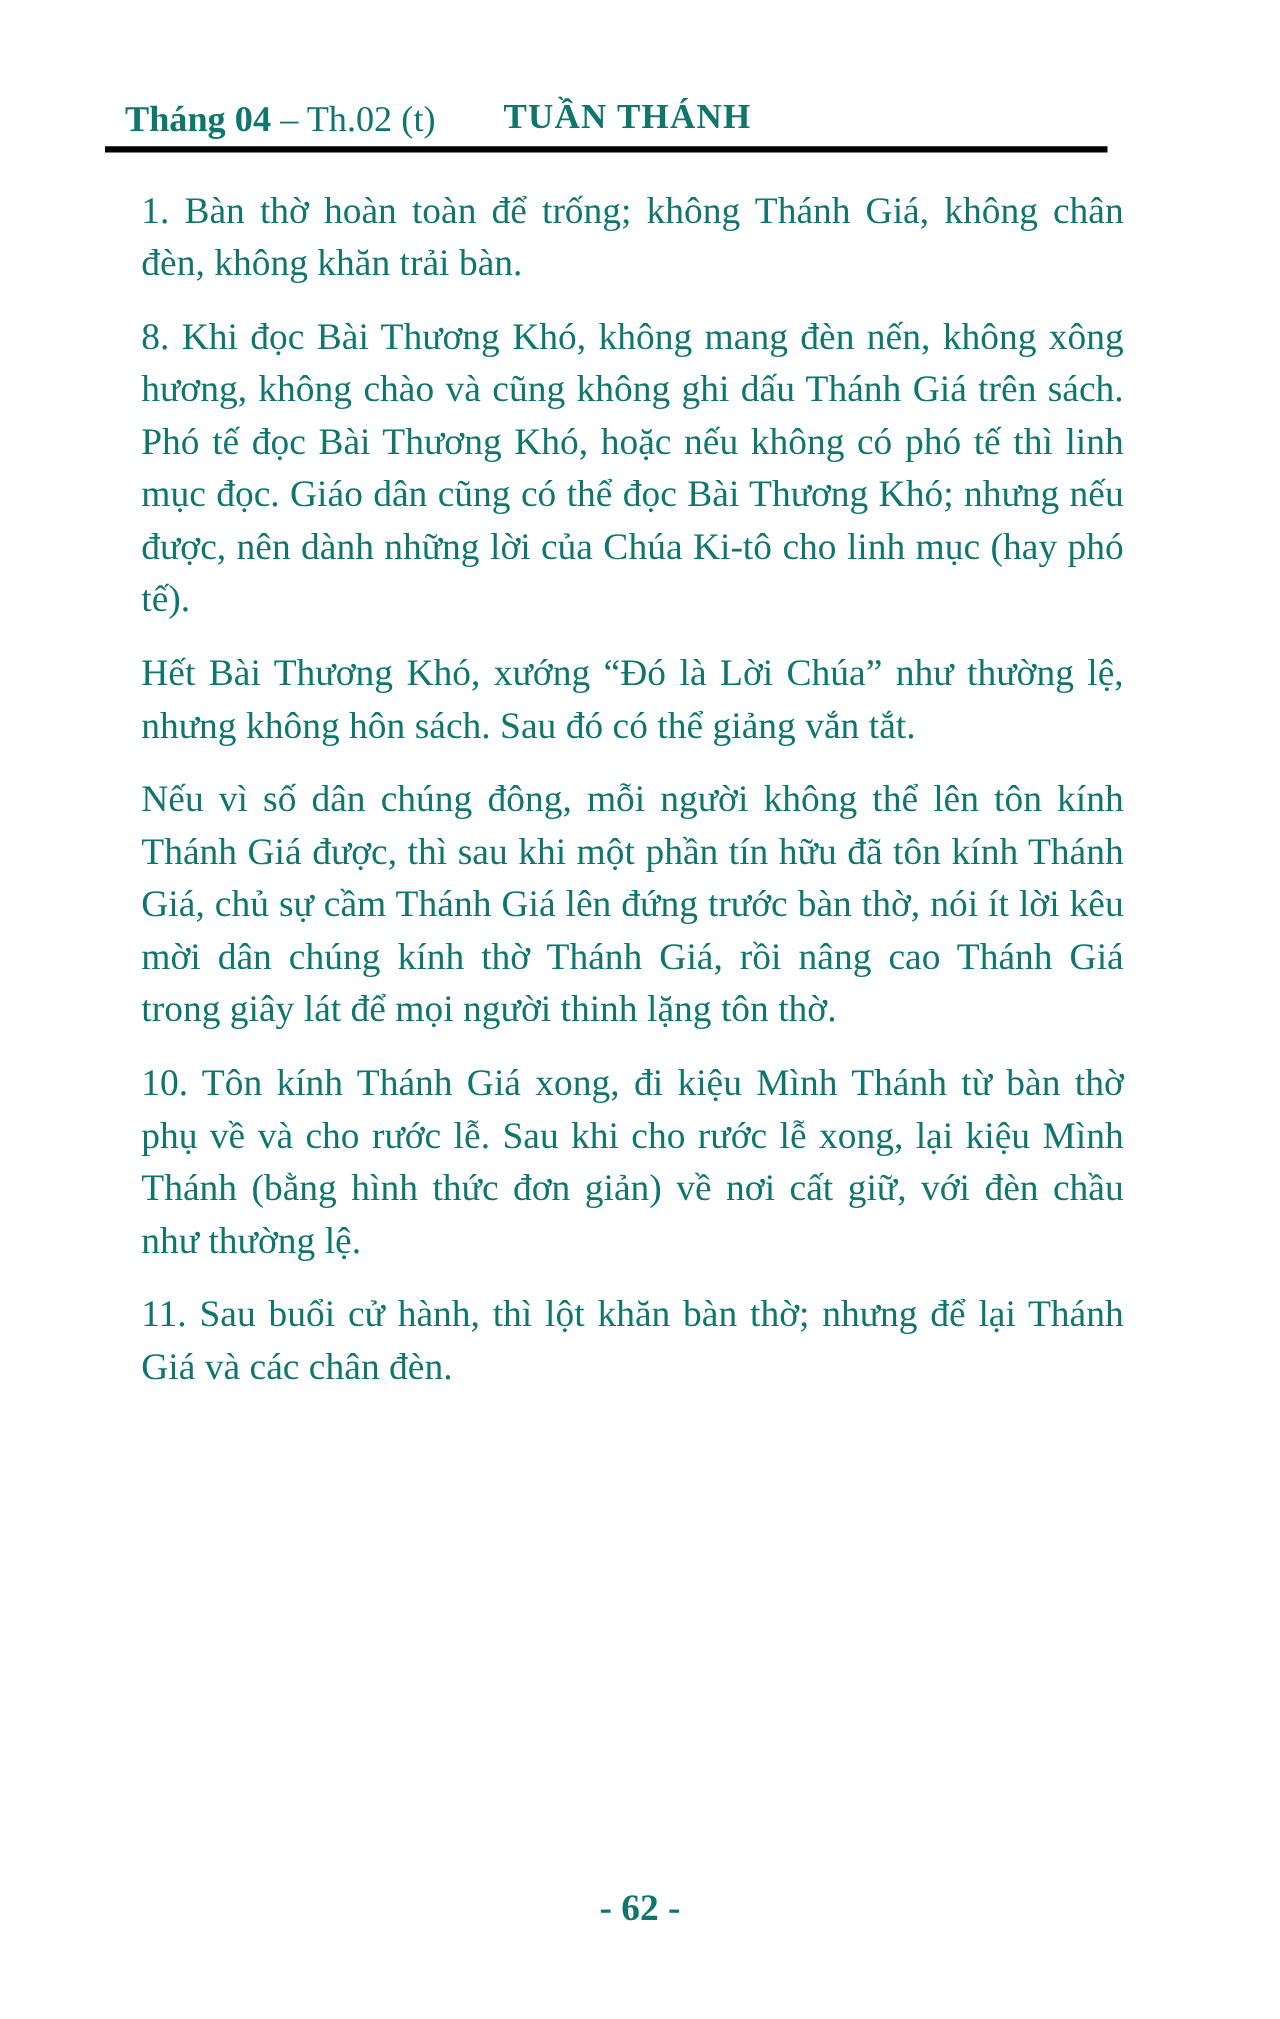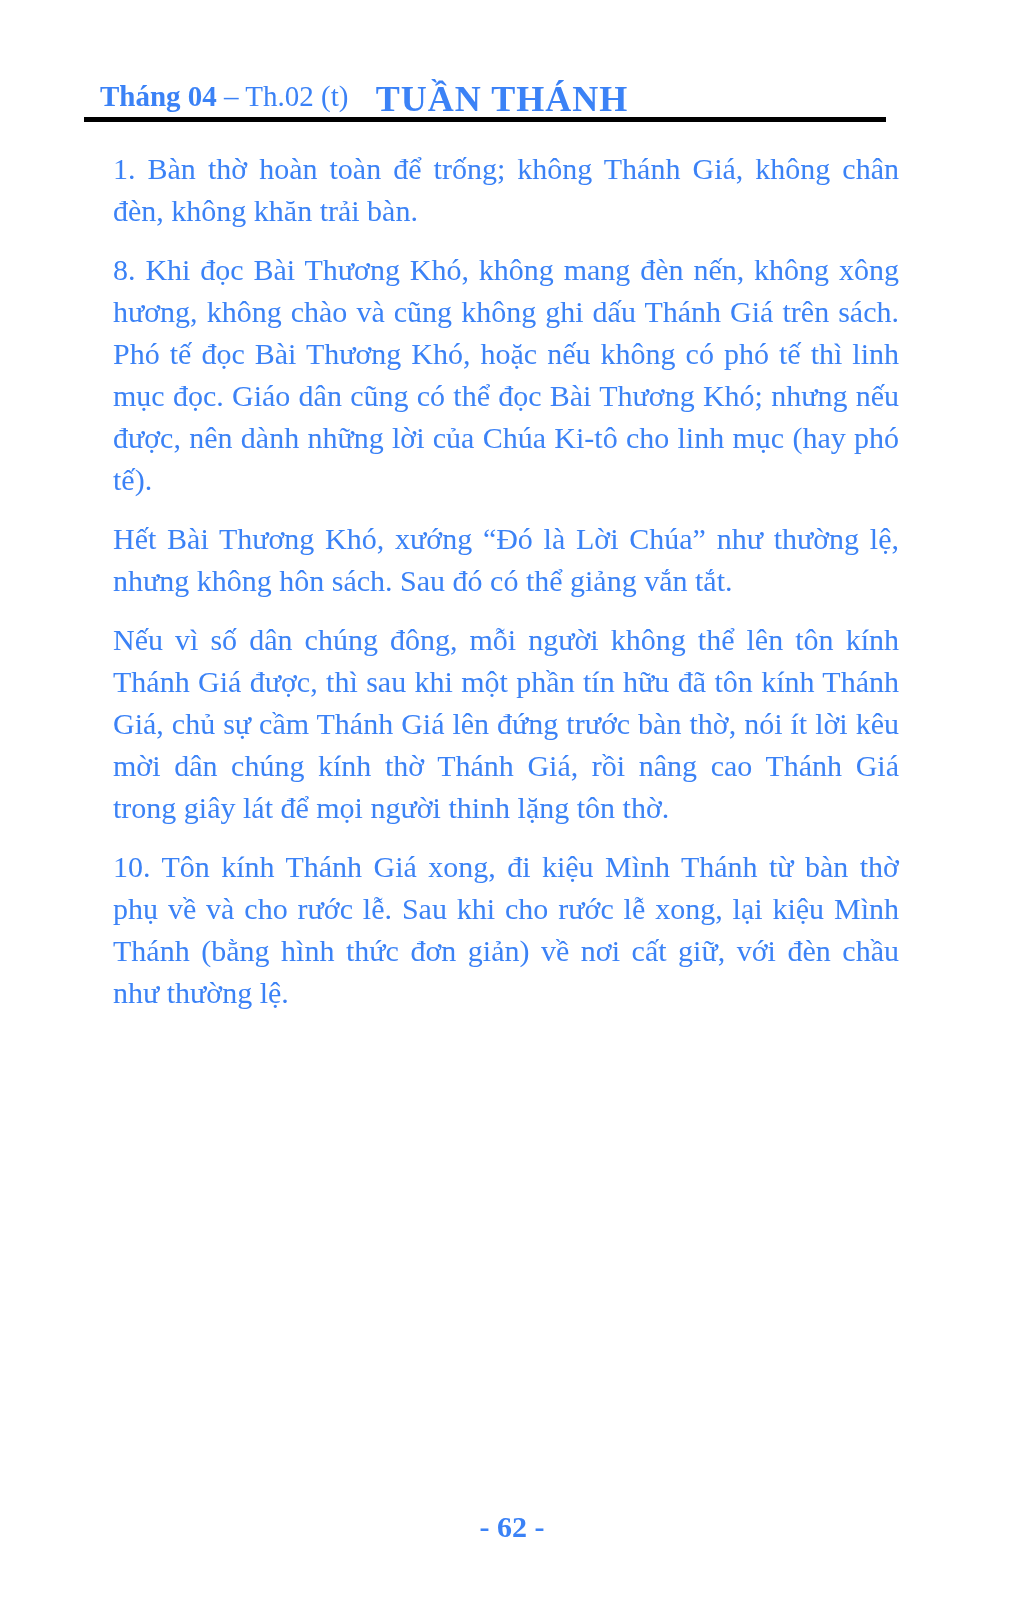--- a/index.html
+++ b/index.html
@@ -5,21 +5,21 @@
   html, body {
     margin: 0;
     padding: 0;
     background: #ffffff;
   }
   .page {
     position: relative;
     width: 1024px;
     height: 1615px;
     background: #ffffff;
-    color: #3b82f6;
+    color: #0f766e;
     font-family: "Liberation Serif", serif;
     overflow: hidden;
   }
   .page-header {
     position: absolute;
     top: 78px;
     left: 100px;
     right: 120px;
     height: 36px;
     font-size: 29px;
@@ -32,21 +32,21 @@
   }
   .header-left .bold {
     font-weight: bold;
   }
   .page-title {
     position: absolute;
     left: 50%;
     top: 0;
     transform: translateX(-50%);
     font-weight: bold;
-    font-size: 36px;
+    font-size: 28px;
     letter-spacing: 1px;
   }
   .header-rule {
     position: absolute;
     top: 117px;
     left: 84px;
     width: 802px;
     height: 5px;
     background: #000000;
   }
@@ -85,17 +85,18 @@
   </div>
 
   <div class="header-rule"></div>
 
   <main class="body-text">
     <p>1. Bàn thờ hoàn toàn để trống; không Thánh Giá, không chân đèn, không khăn trải bàn.</p>
     <p>8. Khi đọc Bài Thương Khó, không mang đèn nến, không xông hương, không chào và cũng không ghi dấu Thánh Giá trên sách. Phó tế đọc Bài Thương Khó, hoặc nếu không có phó tế thì linh mục đọc. Giáo dân cũng có thể đọc Bài Thương Khó; nhưng nếu được, nên dành những lời của Chúa Ki-tô cho linh mục (hay phó tế).</p>
     <p>Hết Bài Thương Khó, xướng “Đó là Lời Chúa” như thường lệ, nhưng không hôn sách. Sau đó có thể giảng vắn tắt.</p>
     <p>Nếu vì số dân chúng đông, mỗi người không thể lên tôn kính Thánh Giá được, thì sau khi một phần tín hữu đã tôn kính Thánh Giá, chủ sự cầm Thánh Giá lên đứng trước bàn thờ, nói ít lời kêu mời dân chúng kính thờ Thánh Giá, rồi nâng cao Thánh Giá trong giây lát để mọi người thinh lặng tôn thờ.</p>
     <p>10. Tôn kính Thánh Giá xong, đi kiệu Mình Thánh từ bàn thờ phụ về và cho rước lễ. Sau khi cho rước lễ xong, lại kiệu Mình Thánh (bằng hình thức đơn giản) về nơi cất giữ, với đèn chầu như thường lệ.</p>
+    <p>11. Sau buổi cử hành, thì lột khăn bàn thờ; nhưng để lại Thánh Giá và các chân đèn.</p>
   </main>
 
   <footer class="page-footer">- 62 -</footer>
 
 </div>
 
 </body></html>

